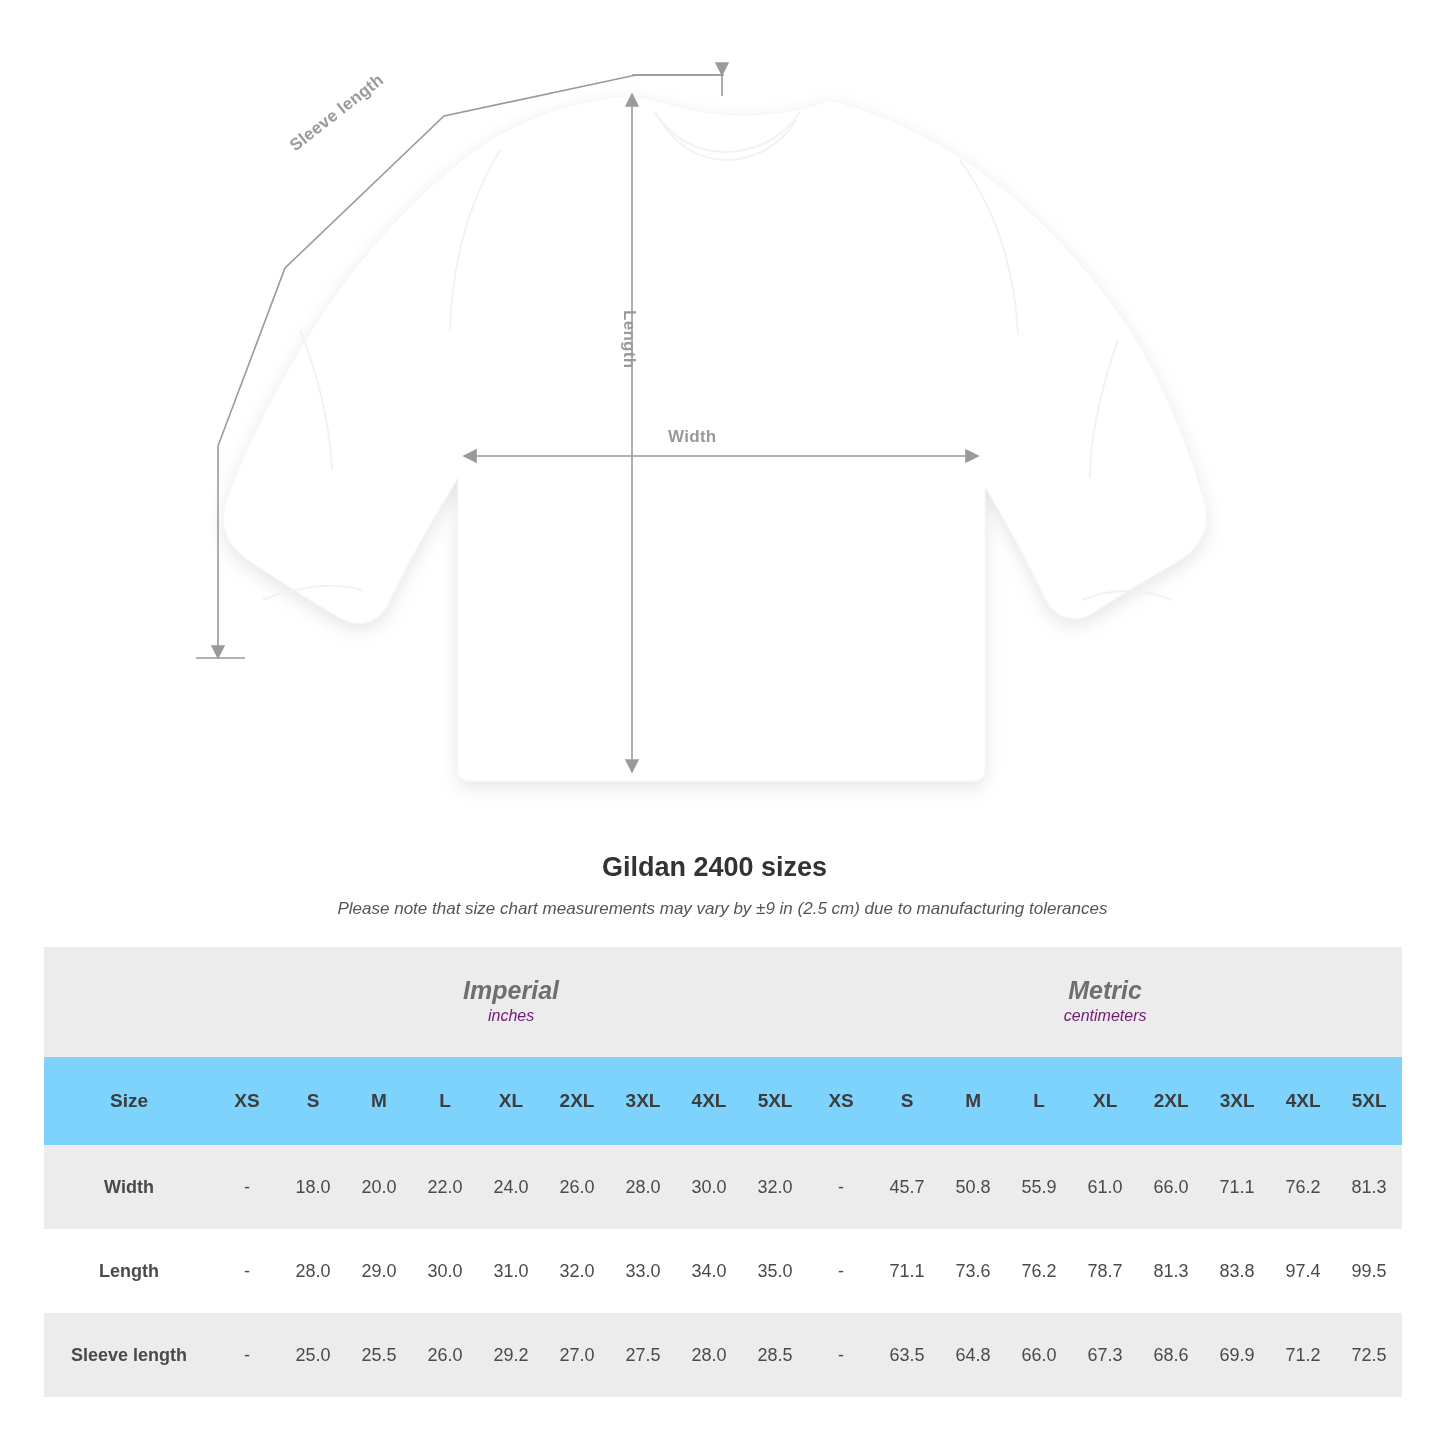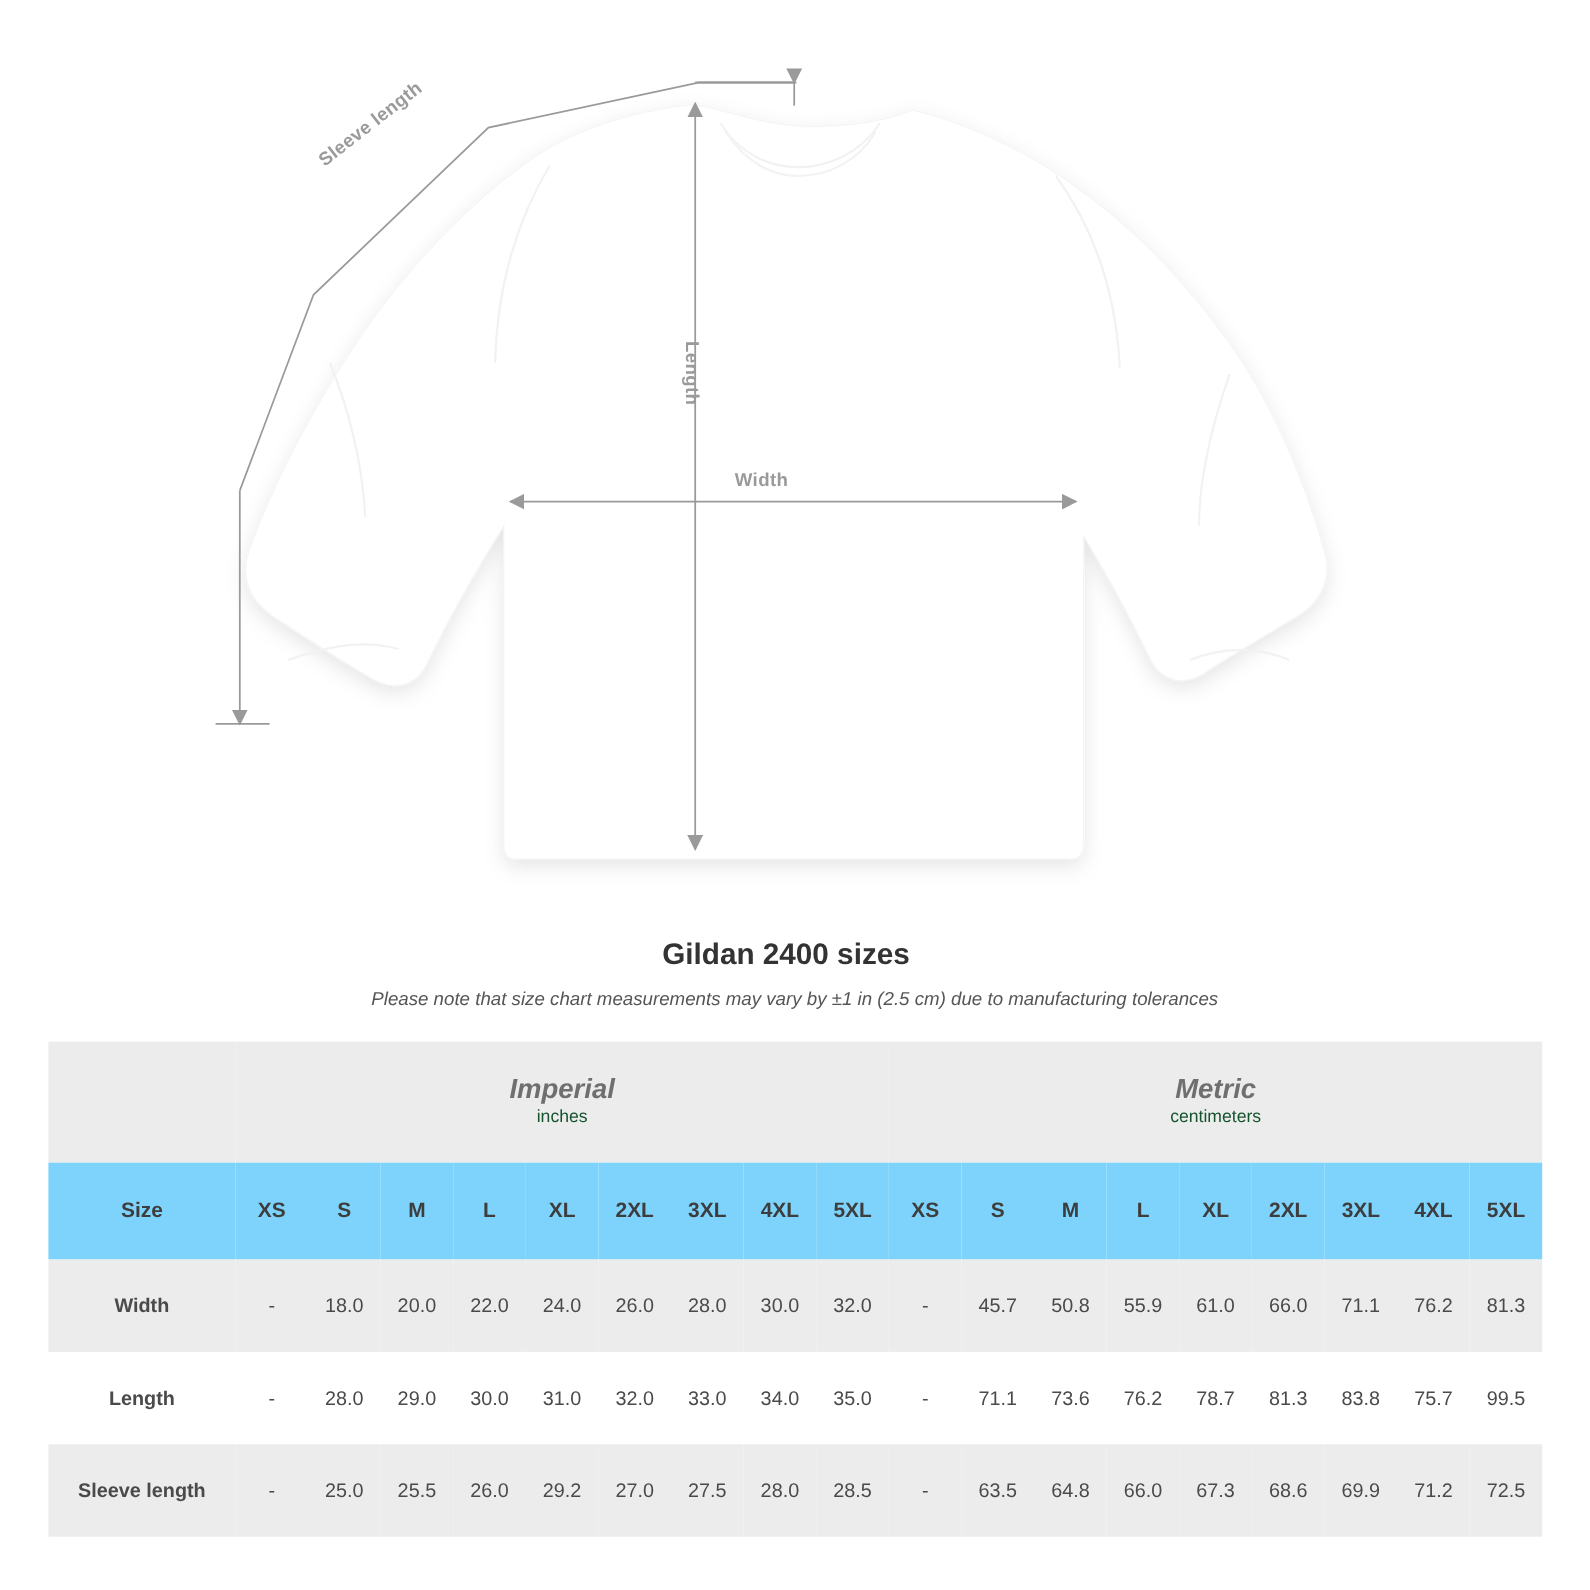--- a/index.html
+++ b/index.html
@@ -99,21 +99,22 @@
   }
   .unit-name {
     font-size: 25px;
     font-style: italic;
     font-weight: bold;
     color: #6f6f6f;
     line-height: 1.15;
   }
   .unit-sub {
     font-size: 16px;
-    color: #14532d;
+    font-style: italic;
+    color: #701a75;
     line-height: 1.5;
   }
   tr.head-row td {
     background: #7dd3fc;
     font-weight: bold;
     font-size: 19px;
     color: #3d3d3d;
     height: 88px;
   }
   tr.head-row td.rowlabel {
@@ -207,21 +208,21 @@
       </g>
     </svg>
 
     <div class="dim-label dim-width">Width</div>
     <div class="dim-label dim-length">Length</div>
     <div class="dim-label dim-sleeve">Sleeve length</div>
   </div>
 
   <div class="title-block">
     <h1 class="chart-title">Gildan 2400 sizes</h1>
-    <p class="chart-note">Please note that size chart measurements may vary by ±1 in (2.5 cm) due to manufacturing tolerances</p>
+    <p class="chart-note">Please note that size chart measurements may vary by ±9 in (2.5 cm) due to manufacturing tolerances</p>
   </div>
 
   <div class="table-wrap">
     <table class="size-table">
       <colgroup>
         <col style="width:170px">
         <col span="9" style="width:66px">
         <col span="9" style="width:66px">
       </colgroup>
       <tbody>
@@ -292,21 +293,21 @@
           <td class="val">33.0</td>
           <td class="val">34.0</td>
           <td class="val">35.0</td>
           <td class="val">-</td>
           <td class="val">71.1</td>
           <td class="val">73.6</td>
           <td class="val">76.2</td>
           <td class="val">78.7</td>
           <td class="val">81.3</td>
           <td class="val">83.8</td>
-          <td class="val">75.7</td>
+          <td class="val">97.4</td>
           <td class="val">99.5</td>
         </tr>
 
         <tr class="data-row alt">
           <td class="rowlabel">Sleeve length</td>
           <td class="val">-</td>
           <td class="val">25.0</td>
           <td class="val">25.5</td>
           <td class="val">26.0</td>
           <td class="val">29.2</td>

